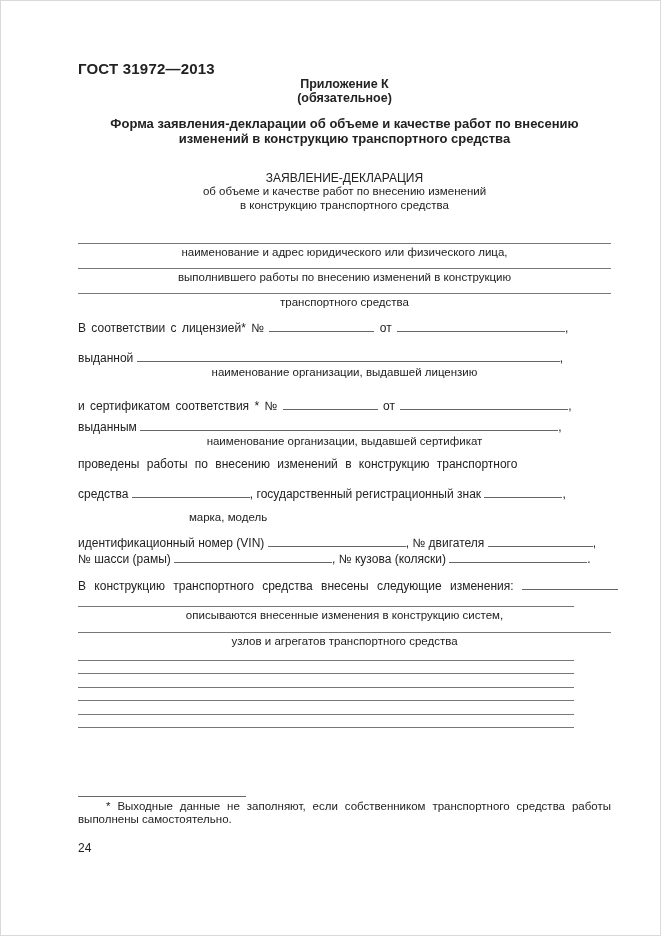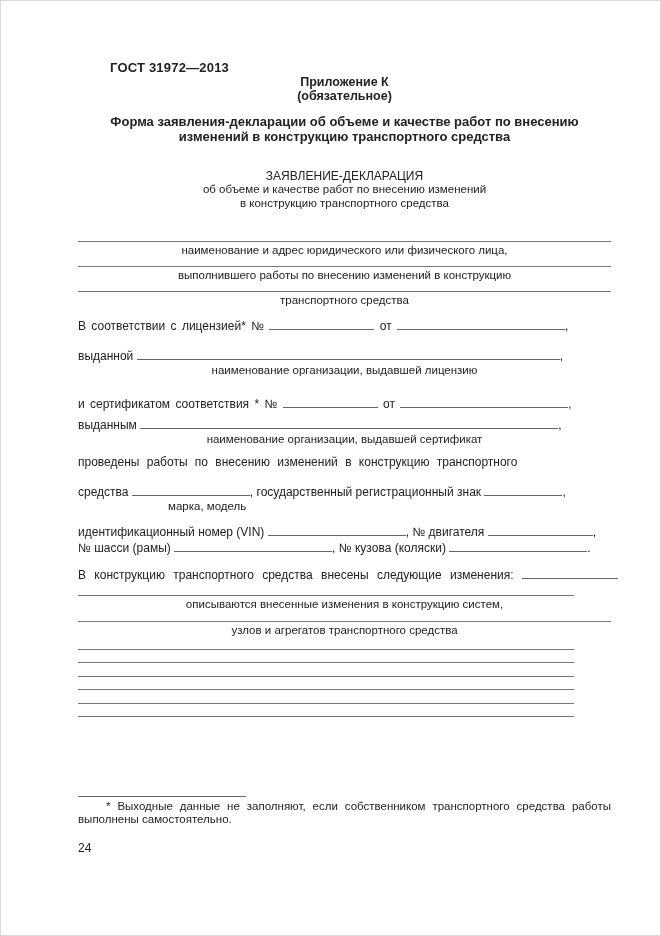--- a/index.html
+++ b/index.html
@@ -13,24 +13,23 @@
     color:#222222;
     overflow:hidden;
   }
   .content {
     position:absolute;
     left:77px; top:0;
     width:533px;
   }
   .gost-ref {
     margin-top:59px;
-    font-size:13px;
+    font-size:15px;
     font-weight:bold;
     letter-spacing:0.2px;
-    margin-left:32px;
   }
   .center { text-align:center; }
   .appendix-label {
     margin-top:0;
     font-size:12.5px;
     font-weight:bold;
     line-height:14px;
   }
   .appendix-type {
     font-size:12.5px;
@@ -160,21 +159,21 @@
     </div>
     <div class="small-caption center" style="margin-top:1px;">наименование организации, выдавшей сертификат</div>
 
     <div class="fill-row ws4" style="margin-top:11px;">проведены работы по внесению изменений в конструкцию транспортного</div>
 
     <div class="fill-row" style="margin-top:15px;">
       <span>средства</span>
       <span class="blank" style="width:118px;"></span><span>, государственный регистрационный знак</span>
       <span class="blank" style="width:78px;"></span><span>,</span>
     </div>
-    <div class="small-caption" style="margin-top:1px; margin-left:90px; width:120px; text-align:left;">марка, модель</div>
+    <div class="small-caption" style="margin-top:10px; margin-left:90px; width:120px; text-align:center;">марка, модель</div>
 
     <div class="fill-row" style="margin-top:12px;">
       <span>идентификационный номер (VIN)</span>
       <span class="blank" style="width:138px;"></span><span>, № двигателя</span>
       <span class="blank" style="width:105px;"></span><span>,</span>
     </div>
     <div class="fill-row" style="margin-top:1px;">
       <span>№ шасси (рамы)</span>
       <span class="blank" style="width:158px;"></span><span>, № кузова (коляски)</span>
       <span class="blank" style="width:138px;"></span><span>.</span>

